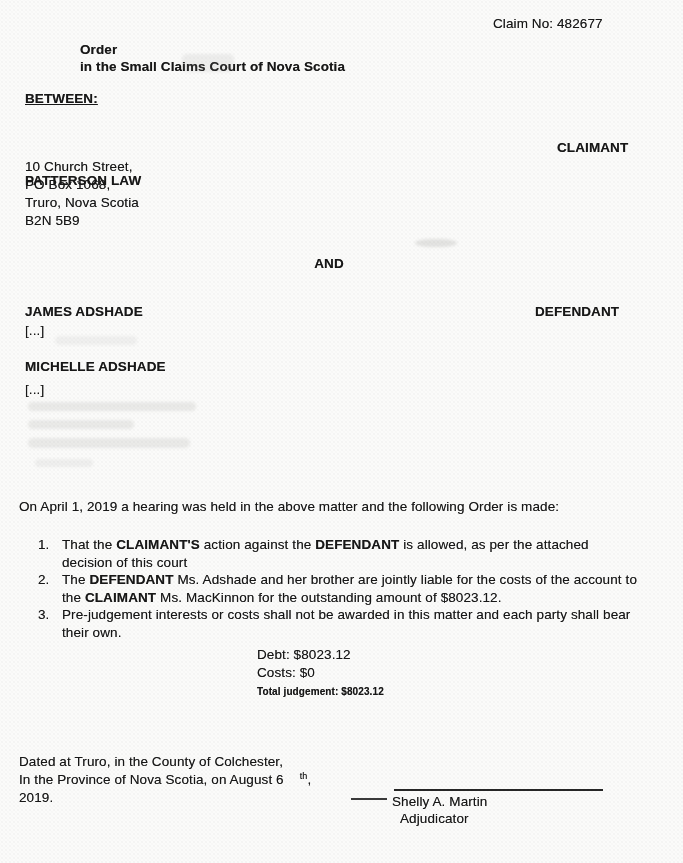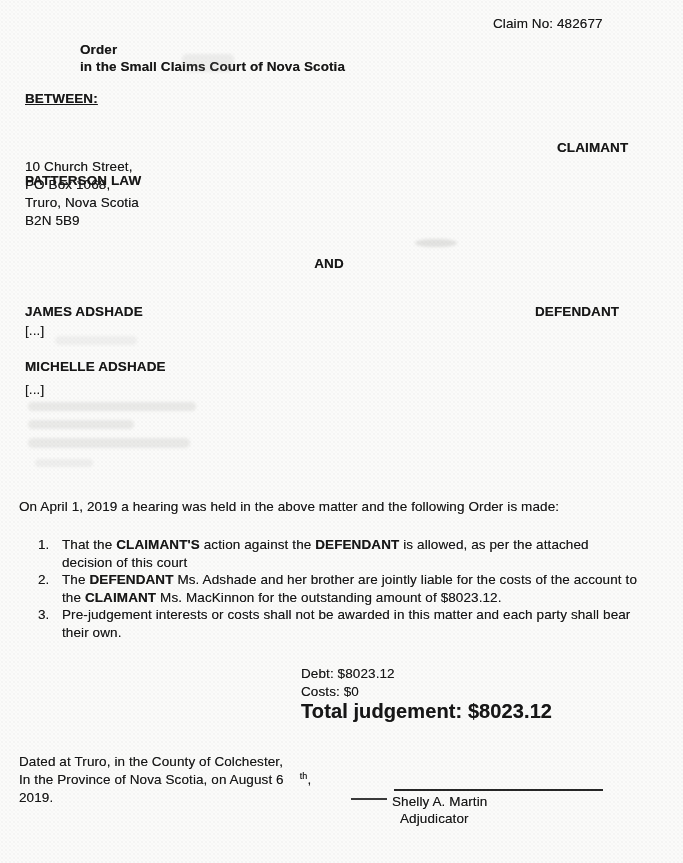--- a/index.html
+++ b/index.html
@@ -38,22 +38,22 @@
   .james-name{left:25px;top:303px;}
   .james-redaction{left:25px;top:322px;}
   .defendants-role{left:535px;top:303px;}
   .michelle-name{left:25px;top:358px;}
   .michelle-redaction{left:25px;top:381px;}
   .intro{left:19px;top:498px;width:655px;}
   .order-items{left:38px;top:536px;width:610px;}
   .oitem{display:flex;}
   .onum{width:24px;flex:0 0 24px;}
   .otext{width:578px;}
-  .amounts{left:257px;top:665px;line-height:18.4px;margin-left:44px;}
-  .amount-total{font-size:20px;}
+  .amounts{left:257px;top:646px;line-height:18.4px;}
+  .amount-total{font-size:10px;}
   .dated{left:19px;top:753px;line-height:18px;}
   .dated sup{font-size:9px;line-height:0;padding-left:16px;}
   .sig-rule{left:394px;top:789px;width:209px;height:2px;background:#262626;}
   .sig-dash{left:351px;top:798px;width:36px;height:2px;background:#3a3a3a;}
   .sig-name{left:392px;top:793px;}
   .sig-role{left:400px;top:810px;}
   
   .artifact{position:absolute;background:rgba(150,150,143,0.16);border-radius:5px;filter:blur(1.6px);}
   .a-top{left:182px;top:54px;width:52px;height:18px;background:rgba(150,150,143,0.13);}
   .a-and{left:415px;top:239px;width:42px;height:8px;background:rgba(140,140,135,0.22);border-radius:50%/60%;}

